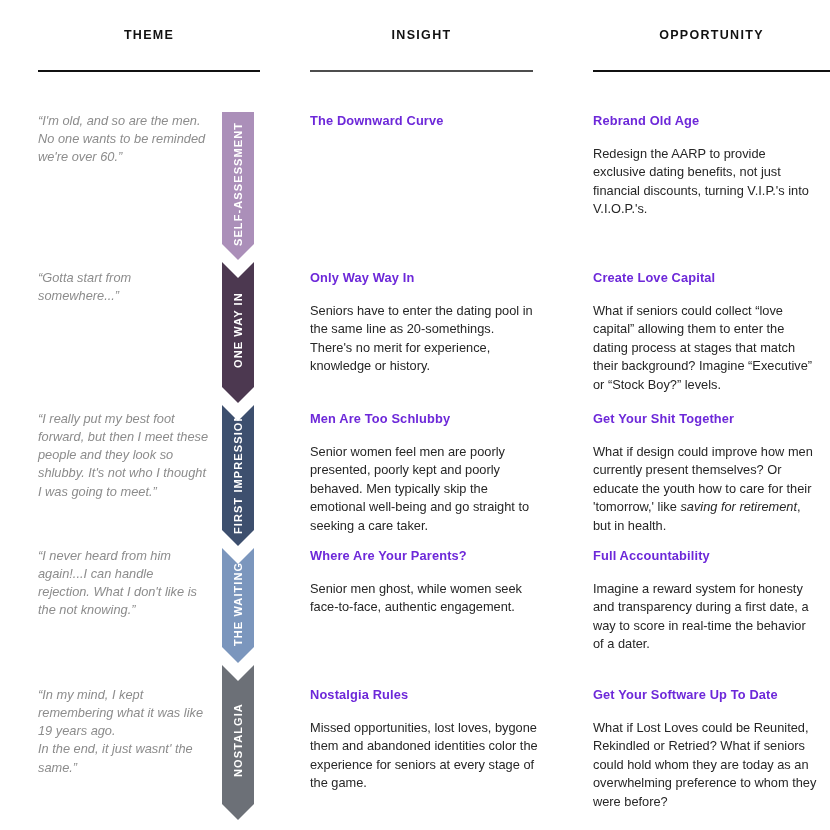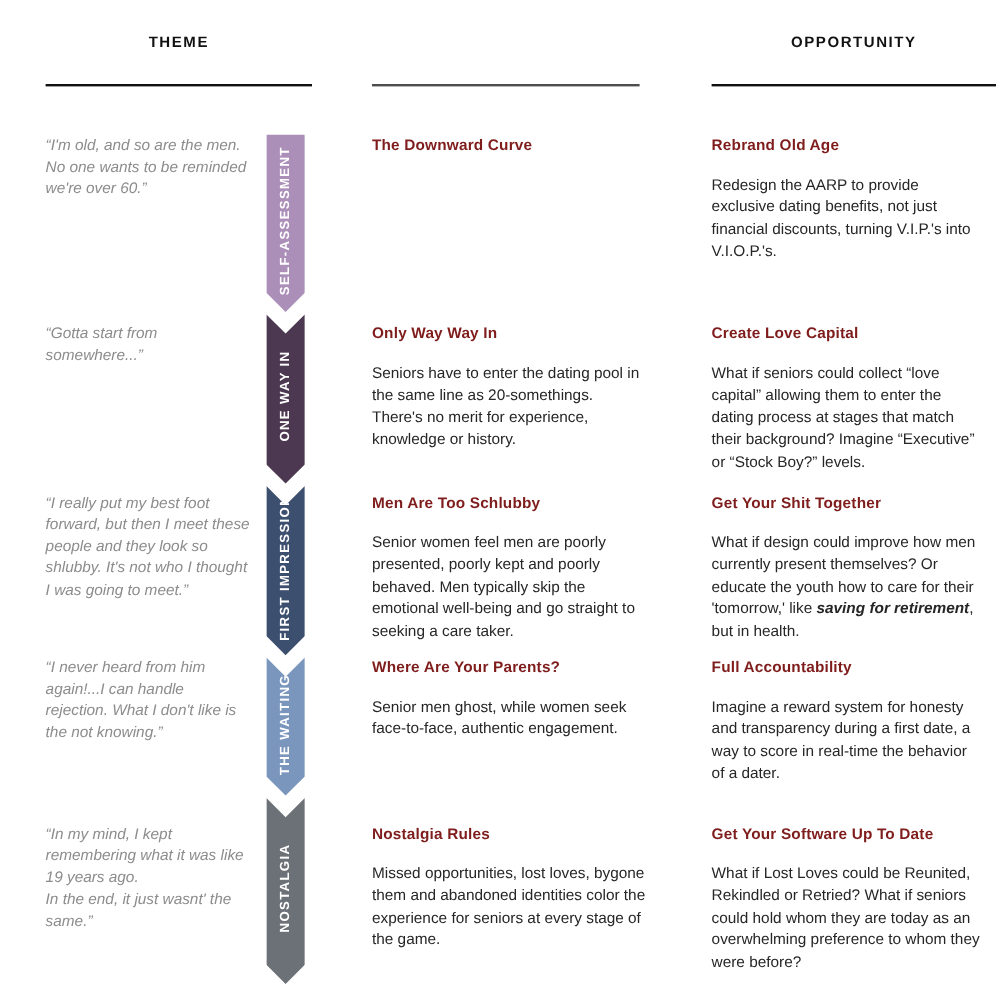--- a/index.html
+++ b/index.html
@@ -100,33 +100,34 @@
     line-height: 1.45;
     color: #262626;
   }
   .cell.insight     { left: 310px; width: 228px; }
   .cell.opportunity { left: 593px; width: 226px; }
 
   .cell h3 {
     margin: 0 0 14px 0;
     font-size: 12.8px;
     font-weight: bold;
-    color: #7f1d1d;
+    color: #6d28d9;
     letter-spacing: 0.15px;
   }
   .cell p { margin: 0; white-space: pre-line; }
-  .cell p em { font-style: italic; font-weight: bold; }
+  .cell p em { font-style: italic; }
 </style>
 </head>
 <body>
 
 <div class="board">
 
   <div class="header">
     <div class="col-head theme">THEME</div>
+    <div class="col-head insight">INSIGHT</div>
     <div class="col-head opportunity">OPPORTUNITY</div>
     <div class="rule theme"></div>
     <div class="rule insight"></div>
     <div class="rule opportunity"></div>
   </div>
 
   <div class="rail">
     <svg width="32" height="708" viewBox="0 0 32 708" xmlns="http://www.w3.org/2000/svg">
         <polygon points="0,0 32,0 32,132 16,148 0,132" fill="#ab8fb9"></polygon>
         <polygon points="0,150 16,166 32,150 32,275 16,291 0,275" fill="#4c3850"></polygon>

